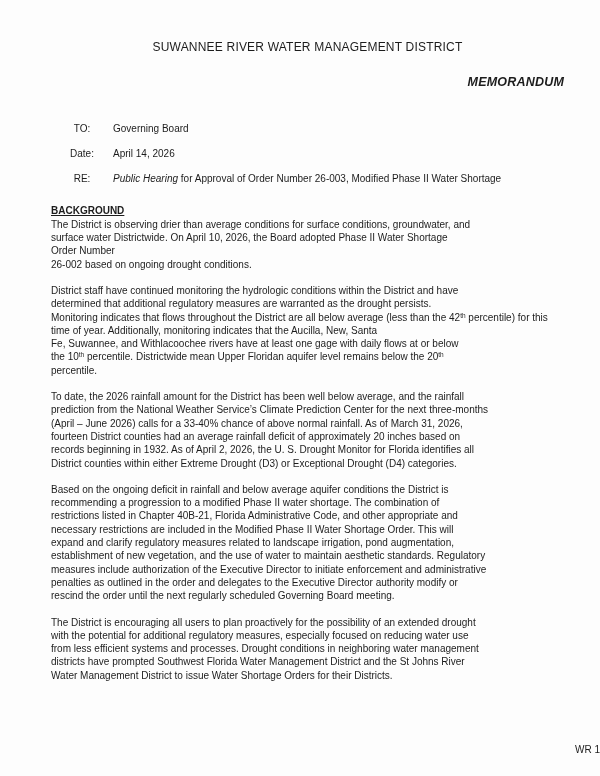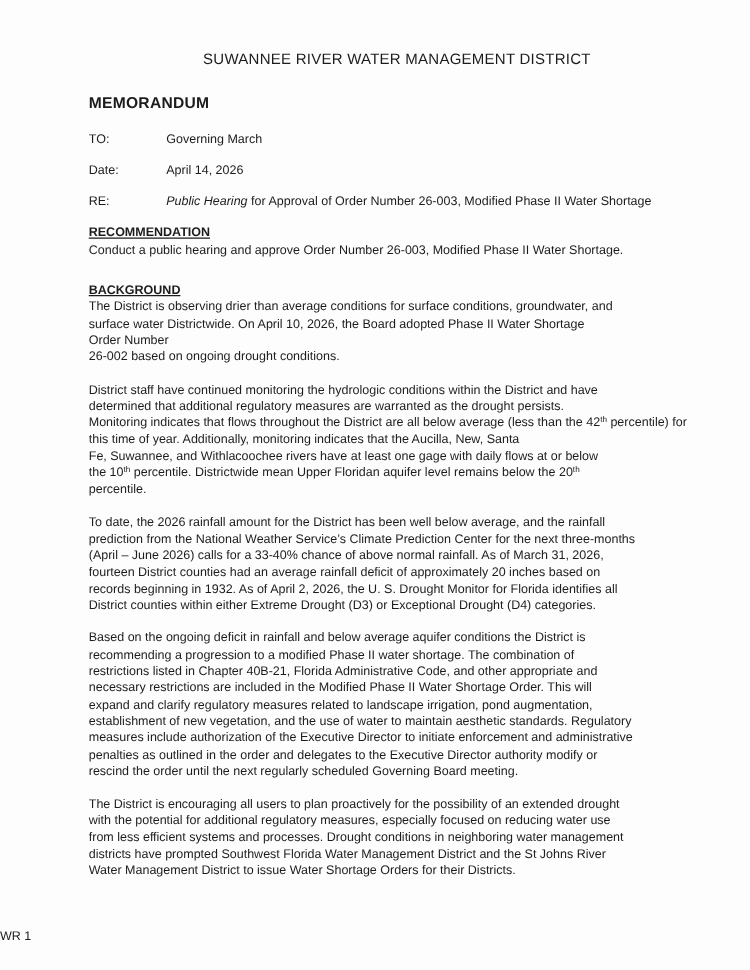--- a/index.html
+++ b/index.html
@@ -10,45 +10,47 @@
   .page {
     position: relative;
     width: 600px;
     height: 776px;
     background: #fdfdfd;
     color: #1c1c1c;
     font-family: "Liberation Sans", "DejaVu Sans", sans-serif;
     font-size: 10px;
     line-height: 13.3px;
     box-sizing: border-box;
-    padding: 41px 36px 0 71px;
+    padding: 41px 36px 0 51px;
     overflow: hidden;
   }
   .org-title {
     text-align: center;
     font-size: 12px;
     letter-spacing: 0.2px;
     margin: 0 0 22px 0;
     font-weight: normal;
   }
   .memo-title {
-    text-align: left;
+    text-align: right;
     font-size: 12.5px;
     font-weight: bold;
     letter-spacing: 0.2px;
-    margin: 0 0 15px 0;
+    margin: 0 0 32px 0;
+    font-style: italic;
   }
   .memo-fields { margin: 0; }
   .field-row {
     display: flex;
     margin: 0 0 12px 0;
   }
   .field-label {
     width: 62px;
     flex: 0 0 62px;
+    text-align: center;
   }
   .field-value { flex: 1; }
   .re-emphasis {
     font-weight: normal;
     font-style: italic;
     margin-top: 21px;
   }
   .section-heading {
     font-weight: bold;
     text-decoration: underline;
@@ -61,55 +63,51 @@
     white-space: pre-line;
   }
   .para + .para { margin-top: 13px; }
   sup.ordinal {
     font-size: 6.5px;
     line-height: 0;
     vertical-align: 3.5px;
   }
   .page-footer {
     position: absolute;
-    left: 0;
+    left: 12px;
     right: 0;
     bottom: 20px;
-    text-align: left;
+    text-align: right;
   }
 </style>
 </head>
 <body>
 
 <div class="page">
 
   <div class="document-header">
     <p class="org-title">SUWANNEE RIVER WATER MANAGEMENT DISTRICT</p>
     <p class="memo-title">MEMORANDUM</p>
   </div>
 
   <div class="memo-fields">
     <div class="field-row">
       <span class="field-label">TO:</span>
-      <span class="field-value">Governing March</span>
+      <span class="field-value">Governing Board</span>
     </div>
     <div class="field-row">
       <span class="field-label">Date:</span>
       <span class="field-value">April 14, 2026</span>
     </div>
     <div class="field-row">
       <span class="field-label">RE:</span>
       <span class="field-value"><span class="re-emphasis">Public Hearing</span><span> for Approval of Order Number 26-003, Modified Phase II Water Shortage</span></span>
     </div>
   </div>
 
-  <div class="section">
-    <p class="section-heading rec-heading">RECOMMENDATION</p>
-    <p class="para">Conduct a public hearing and approve Order Number 26-003, Modified Phase II Water Shortage.</p>
-  </div>
 
   <div class="section">
     <p class="section-heading bg-heading">BACKGROUND</p>
     <p class="para">The District is observing drier than average conditions for surface conditions, groundwater, and
 surface water Districtwide. On April 10, 2026, the Board adopted Phase II Water Shortage
 Order Number
 26-002 based on ongoing drought conditions.</p>
     <p class="para"><span>District staff have continued monitoring the hydrologic conditions within the District and have
 determined that additional regulatory measures are warranted as the drought persists.
 Monitoring indicates that flows throughout the District are all below average (less than the 42</span><sup class="ordinal">th</sup><span> percentile) for this time of year. Additionally, monitoring indicates that the Aucilla, New, Santa

